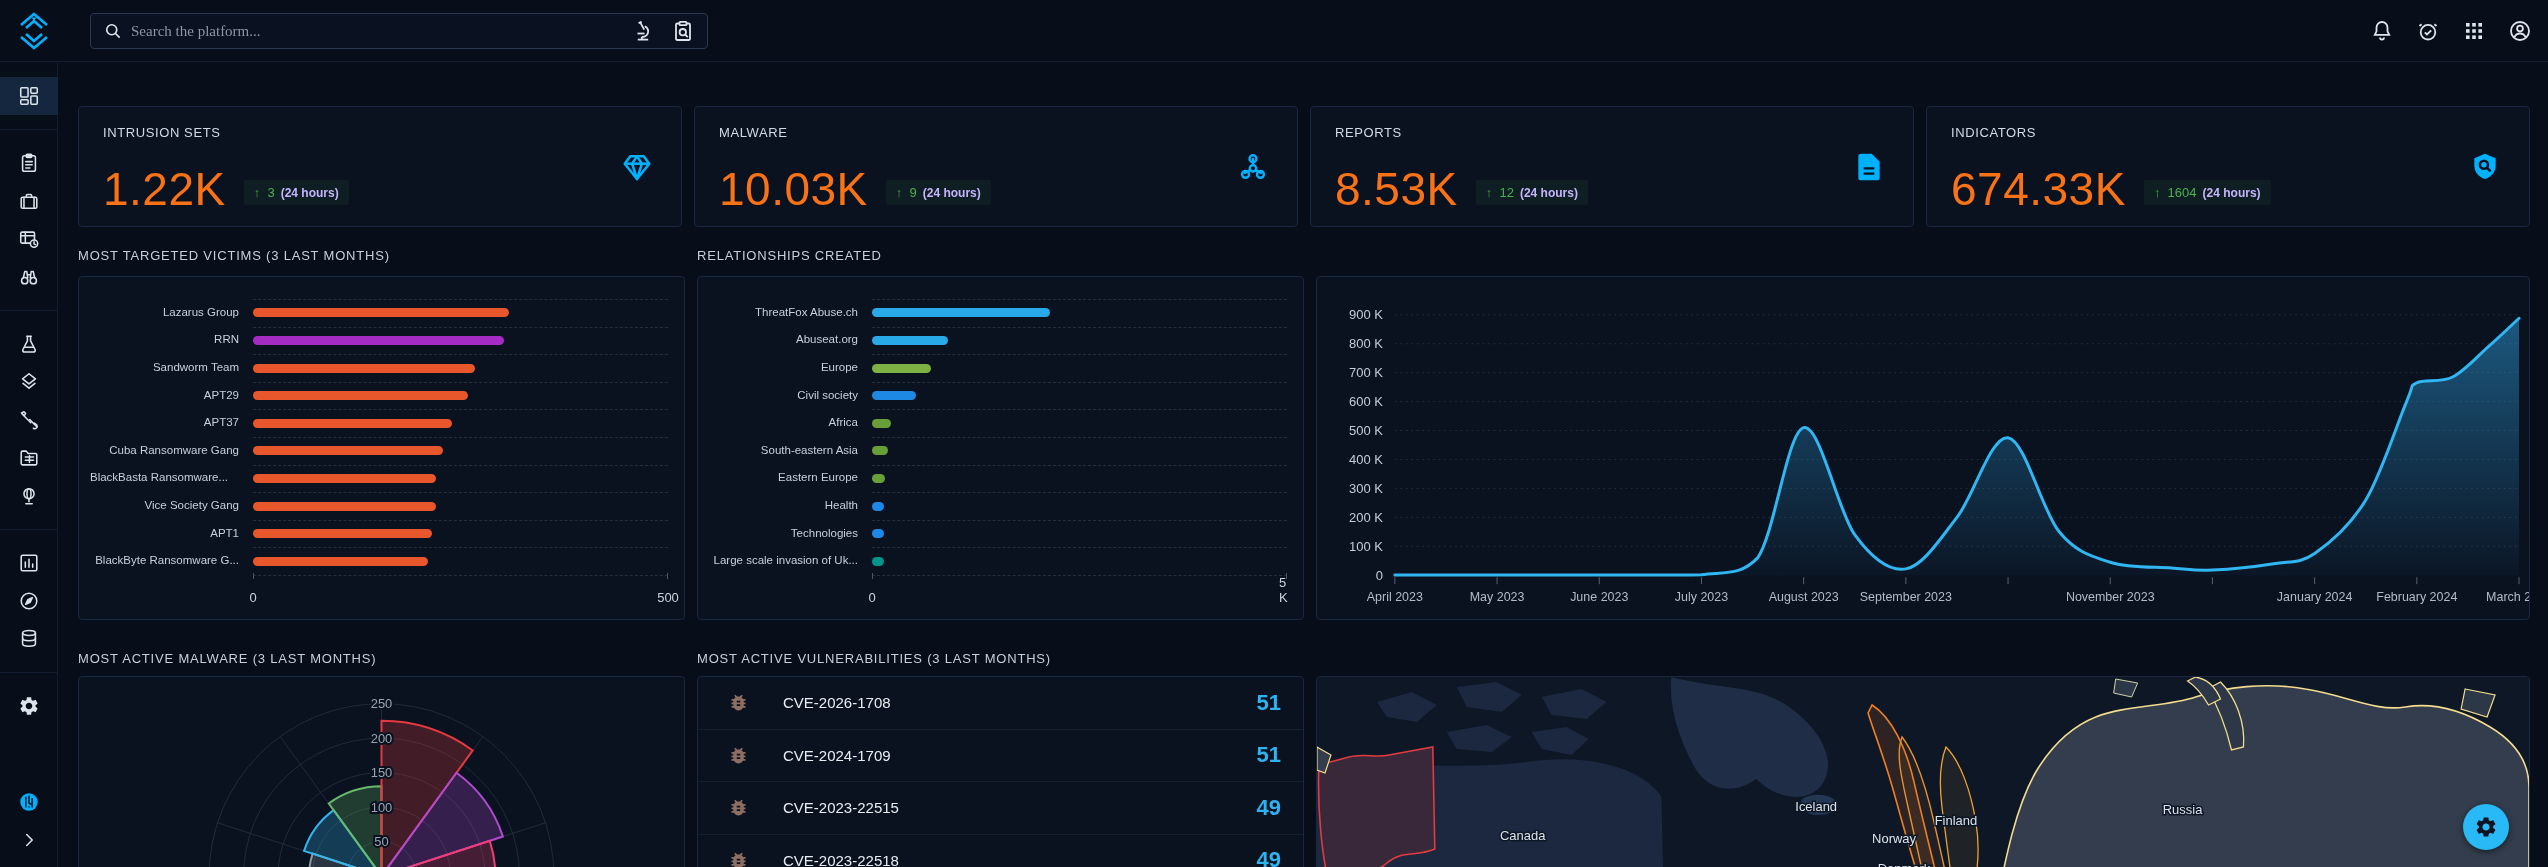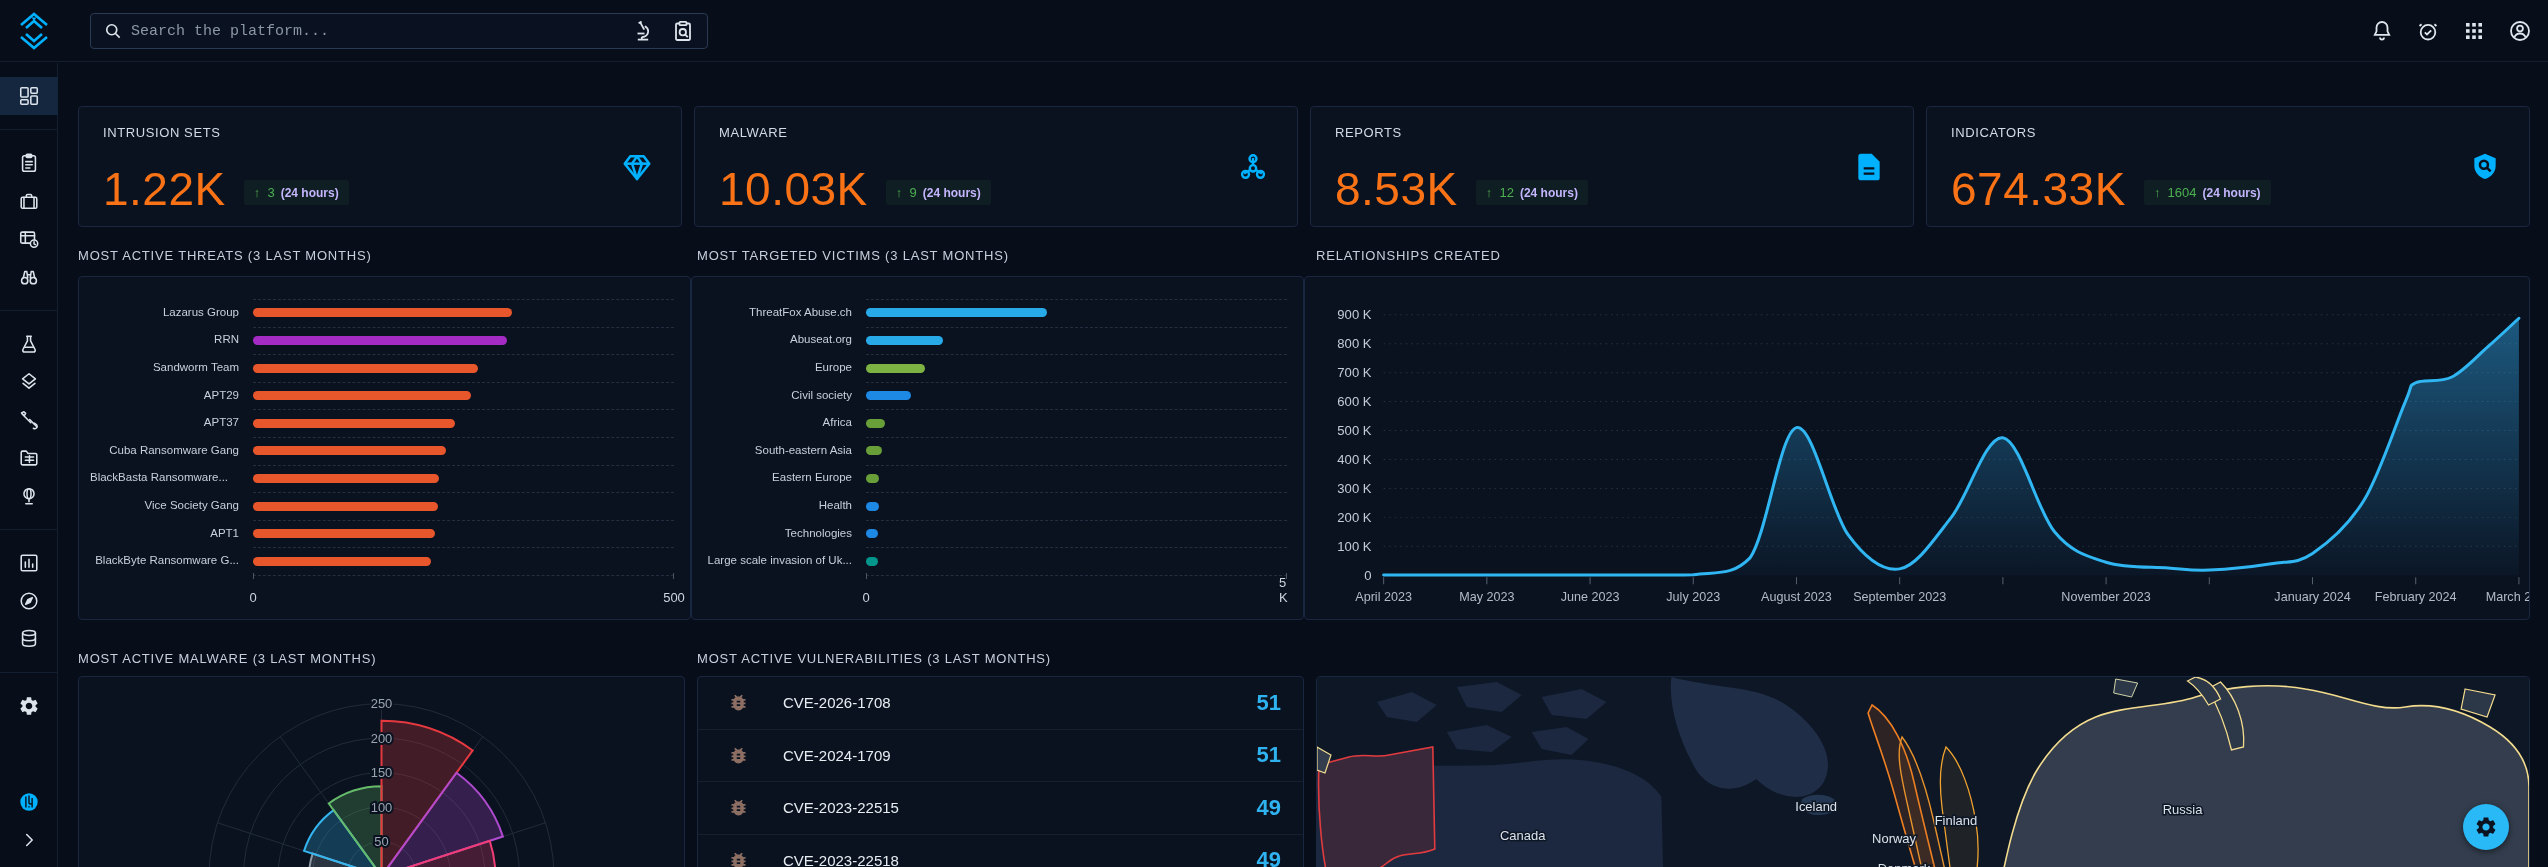--- a/index.html
+++ b/index.html
@@ -7,21 +7,21 @@
     font-family:"Liberation Sans", sans-serif; color:#e6edf3; position:relative; }
 
   
   .topbar { position:absolute; top:0; left:0; width:2548px; height:62px;
     border-bottom:1px solid #131f31; display:flex; align-items:center; z-index:5; background:#070d19; }
   .logo { width:44px; height:44px; margin-left:12px; flex:0 0 auto; }
   .search { position:absolute; left:90px; top:13px; width:618px; height:36px;
     border:1px solid #2a3a52; border-radius:4px; background:#0a1120;
     display:flex; align-items:center; padding:0 12px; }
   .search input { flex:1; background:transparent; border:none; outline:none;
-    color:#f0abfc; font-size:15px; font-family:Liberation Mono, monospace; }
+    color:#f0abfc; font-size:15px; font-family:Liberation Serif, serif; }
   .search input::placeholder { color:#8b97a5; }
   .tb-icon { width:24px; height:24px; color:#dfe5ec; flex:0 0 auto; cursor:pointer; }
   .search .tb-icon { margin-left:16px; }
   .tb-right { position:absolute; right:16px; top:0; height:62px; display:flex; align-items:center; gap:22px; }
 
   
   .sidebar { position:absolute; top:63px; left:0; width:58px; height:804px;
     border-right:1px solid #131f31; display:flex; flex-direction:column; padding-top:14px; background:#070d19; }
   .sb-item { width:58px; height:38px; display:flex; align-items:center; justify-content:center;
     color:#dce3ea; cursor:pointer; flex:0 0 auto; }
@@ -40,21 +40,21 @@
   .card-value { font-size:46px; font-weight:300; color:#f97316; letter-spacing:.5px; line-height:1; }
   .card-badge { display:flex; align-items:center; gap:6px; margin-left:18px; margin-bottom:7px;
     background:rgba(76,175,80,0.08); padding:5px 10px; border-radius:2px; font-size:13px; }
   .badge-delta { color:#4caf50; }
   .badge-period { color:#c4b5fd; font-weight:bold; font-size:12px; }
   .card-icon { position:absolute; right:28px; top:50%; transform:translateY(-50%); width:32px; height:32px; color:#00b1ff; }
 
   .titles-row { position:absolute; left:0; width:100%; display:grid; grid-template-columns:1fr 1fr 2fr; gap:12px; }
   .sec-title { font-size:13px; letter-spacing:.8px; color:#c6d0dc; text-transform:uppercase; }
   .row2 { position:absolute; top:268px; left:0; width:100%; height:344px;
-    display:grid; grid-template-columns:1fr 1fr 2fr; }
+    display:grid; grid-template-columns:1fr 1fr 2fr; gap:12px; }
   .row3 { position:absolute; top:668px; left:0; width:100%; height:420px;
     display:grid; grid-template-columns:1fr 1fr 2fr; gap:12px; }
   .panel { position:relative; background:#0a1220; border:1px solid #1a2740; border-radius:4px; overflow:hidden; }
 
   
   .hplot { position:absolute; left:174px; right:16px; top:22px; bottom:46px; }
   .gline { position:absolute; left:0; right:0; border-top:1px dashed #232e3f; }
   .hbar { position:absolute; height:9px; border-radius:5px; cursor:pointer; }
   .hlabel { position:absolute; left:0; width:160px; text-align:right; font-size:11.5px; color:#c7d0da;
     white-space:nowrap; overflow:hidden; }
@@ -369,21 +369,20 @@
             <path fill="currentColor" d="M12 2l8 3.5V11c0 5-3.4 8.4-8 10-4.6-1.6-8-5-8-10V5.5z"></path>
             <g stroke="#0a1220" stroke-width="1.9" fill="none">
               <circle cx="11.2" cy="10.3" r="3"></circle>
               <path d="M13.4 12.5l2.8 2.8"></path>
             </g>
           </svg></div>
       </div>
     </div>
 
   <div class="titles-row" style="top:240px">
-    <span class="sec-title">MOST ACTIVE THREATS (3 LAST MONTHS)</span>
     <span class="sec-title">MOST TARGETED VICTIMS (3 LAST MONTHS)</span>
     <span class="sec-title">RELATIONSHIPS CREATED</span>
   </div>
   <div class="row2">
     <div class="panel" id="panel-threats">
         <div class="hplot">
           <div class="gline" style="top: 0px;"></div>
           <div class="gline" style="top: 27.6px;"></div>
           <div class="gline" style="top: 55.2px;"></div>
           <div class="gline" style="top: 82.8px;"></div>

